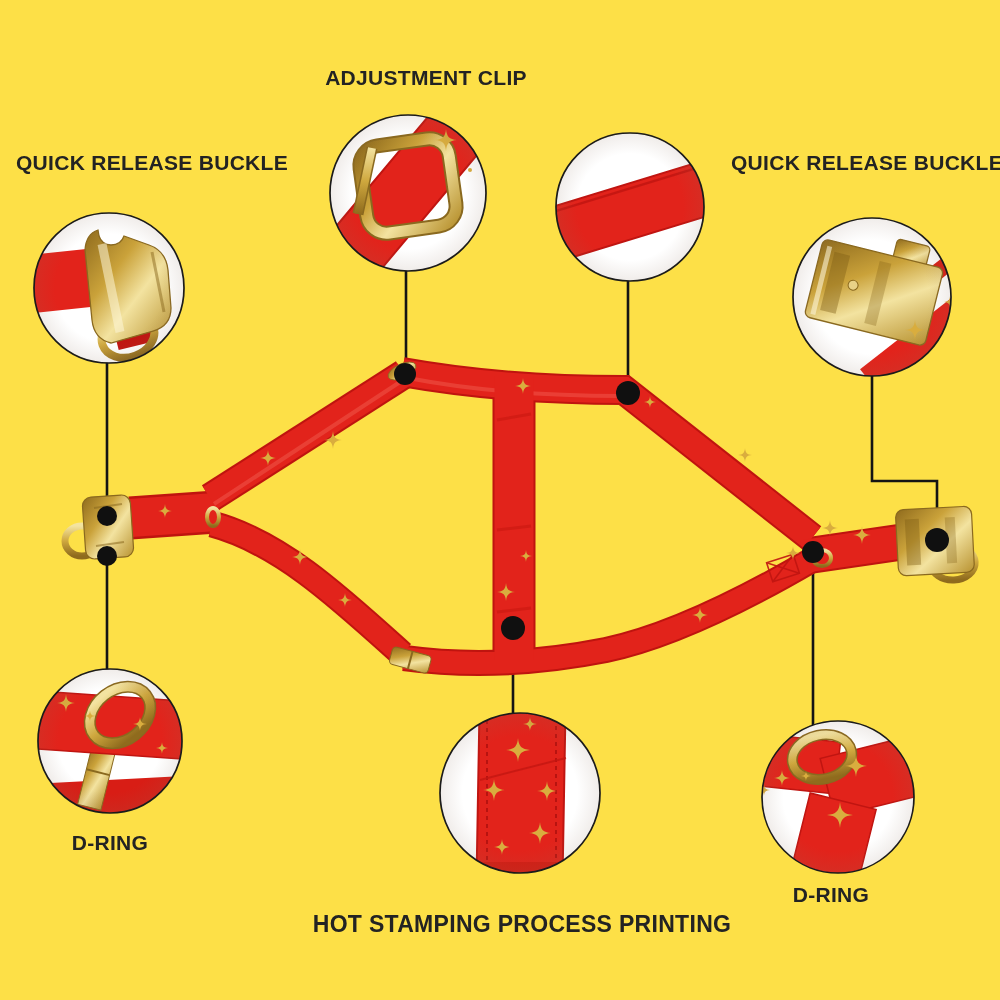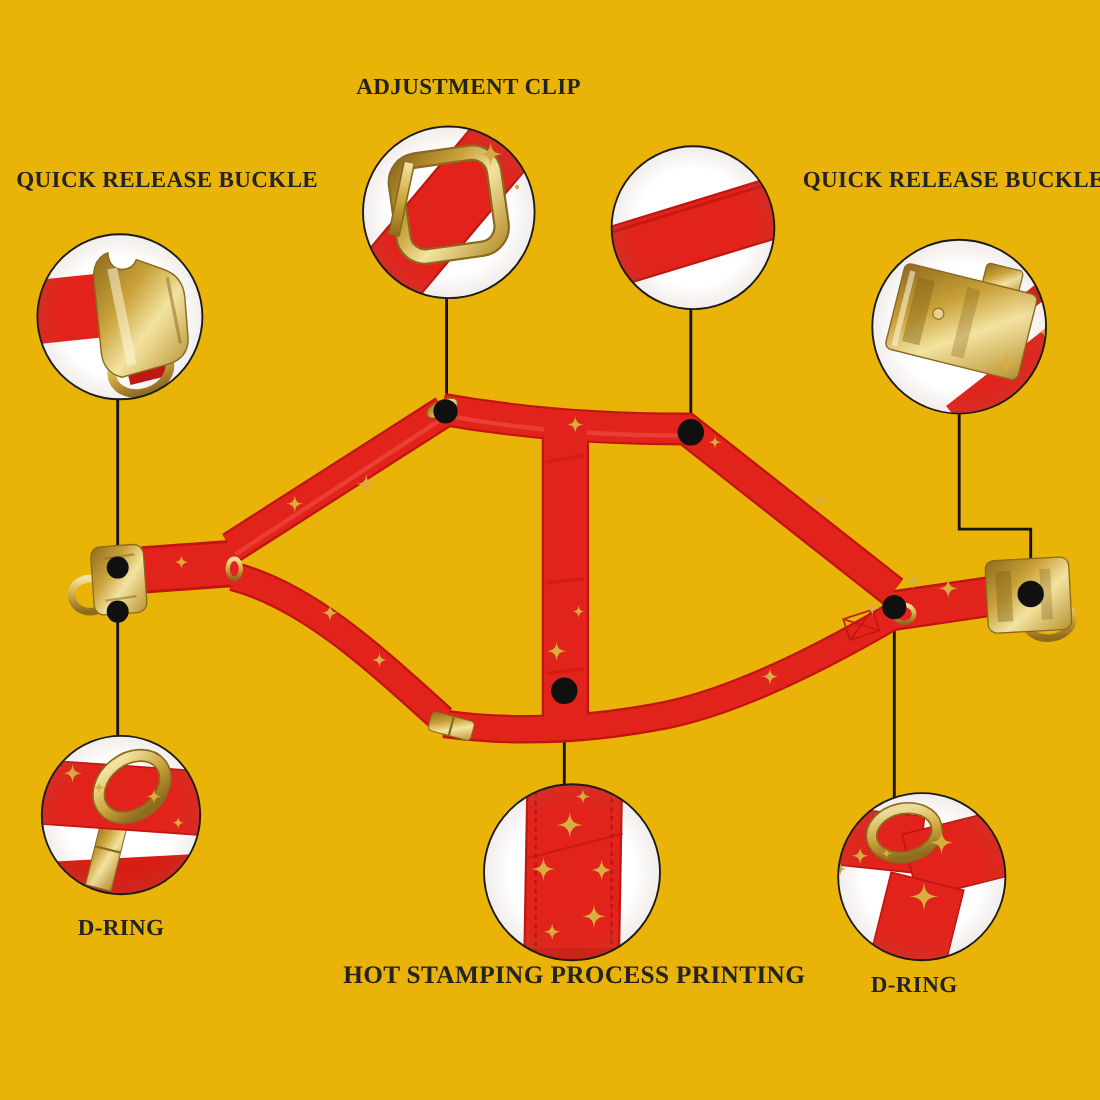--- a/index.html
+++ b/index.html
@@ -1,37 +1,37 @@
 <!DOCTYPE html>
 <html><head>
 <meta charset="utf-8">
 <style>
   html,body{margin:0;padding:0;background:#ffffff;}
   .page{
-    position:relative;width:1000px;height:1000px;background:#eab308;
-    font-family:Liberation Serif, serif;overflow:hidden;
+    position:relative;width:1000px;height:1000px;background:#fde047;
+    font-family:Liberation Sans, sans-serif;overflow:hidden;
   }
   .art{position:absolute;left:0;top:0;width:1000px;height:1000px;}
   .callout-label{
     position:absolute;transform:translateX(-50%);white-space:nowrap;
     font-weight:700;font-size:21px;color:#232323;letter-spacing:.3px;z-index:5;
   }
   .callout-label.big{font-size:23px;}
 </style>
 </head>
 <body>
 
 <div class="page">
 
   <div class="callout-label" style="left:426px;top:66px;">ADJUSTMENT CLIP</div>
   <div class="callout-label" style="left:152px;top:151px;">QUICK RELEASE BUCKLE</div>
   <div class="callout-label" style="left:867px;top:151px;">QUICK RELEASE BUCKLE</div>
   <div class="callout-label" style="left:110px;top:831px;">D-RING</div>
   <div class="callout-label" style="left:831px;top:883px;">D-RING</div>
-  <div class="callout-label big" style="left:522px;top:874px;">HOT STAMPING PROCESS PRINTING</div>
+  <div class="callout-label big" style="left:522px;top:911px;">HOT STAMPING PROCESS PRINTING</div>
 
   <svg class="art" viewBox="0 0 1000 1000">
     <defs>
       <linearGradient id="goldGrad" x1="0" y1="0" x2="1" y2="1">
         <stop offset="0" stop-color="#8f6b1d"></stop>
         <stop offset="0.35" stop-color="#caa23a"></stop>
         <stop offset="0.6" stop-color="#f3e3a0"></stop>
         <stop offset="1" stop-color="#b89230"></stop>
       </linearGradient>
       <linearGradient id="goldGrad2" x1="0" y1="0" x2="0" y2="1">

